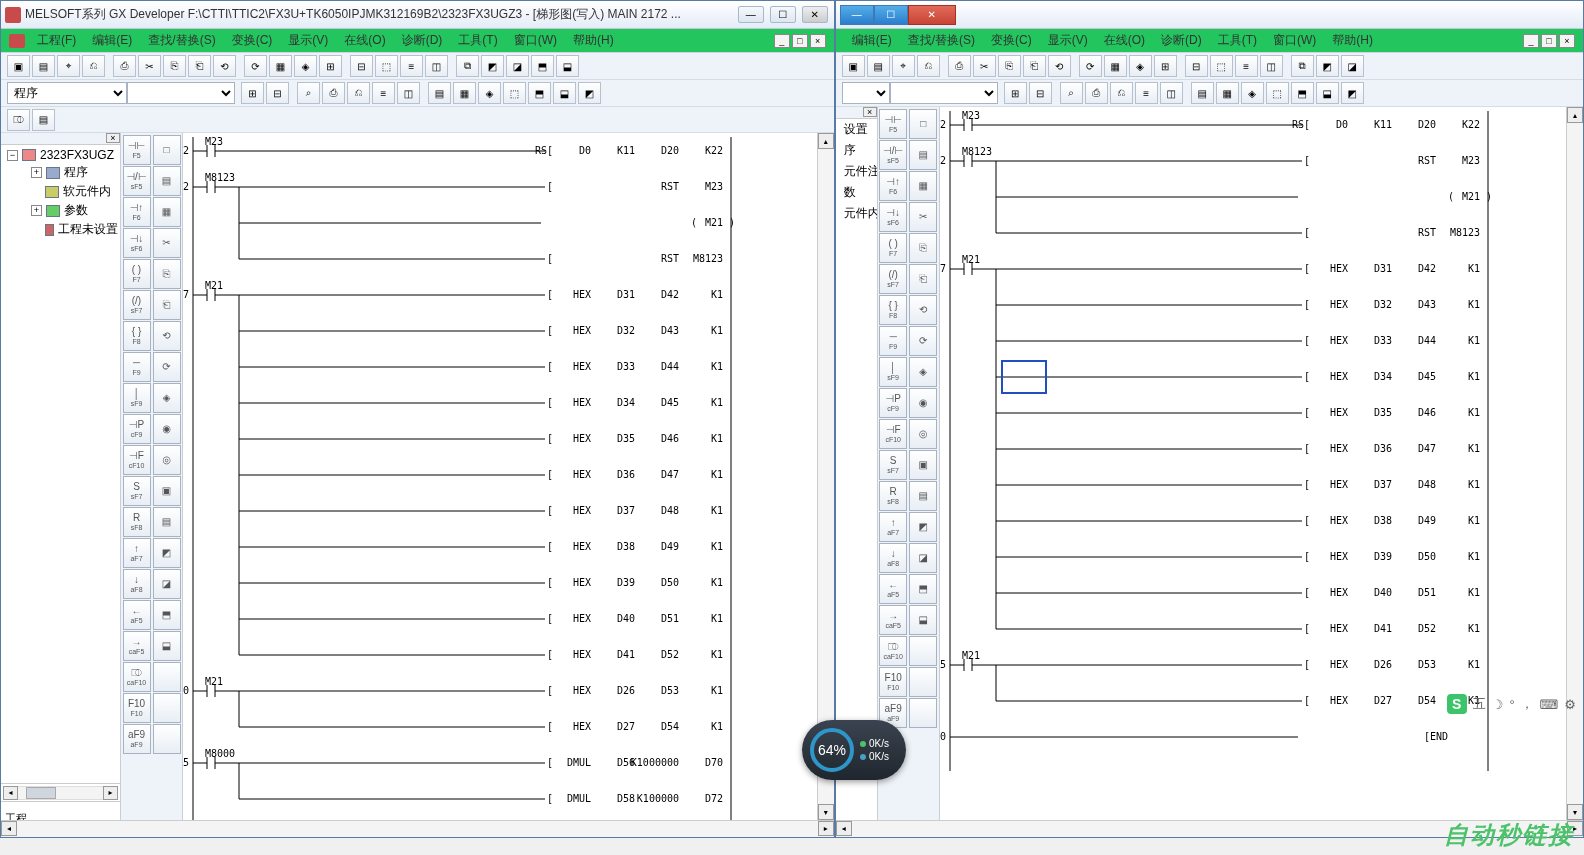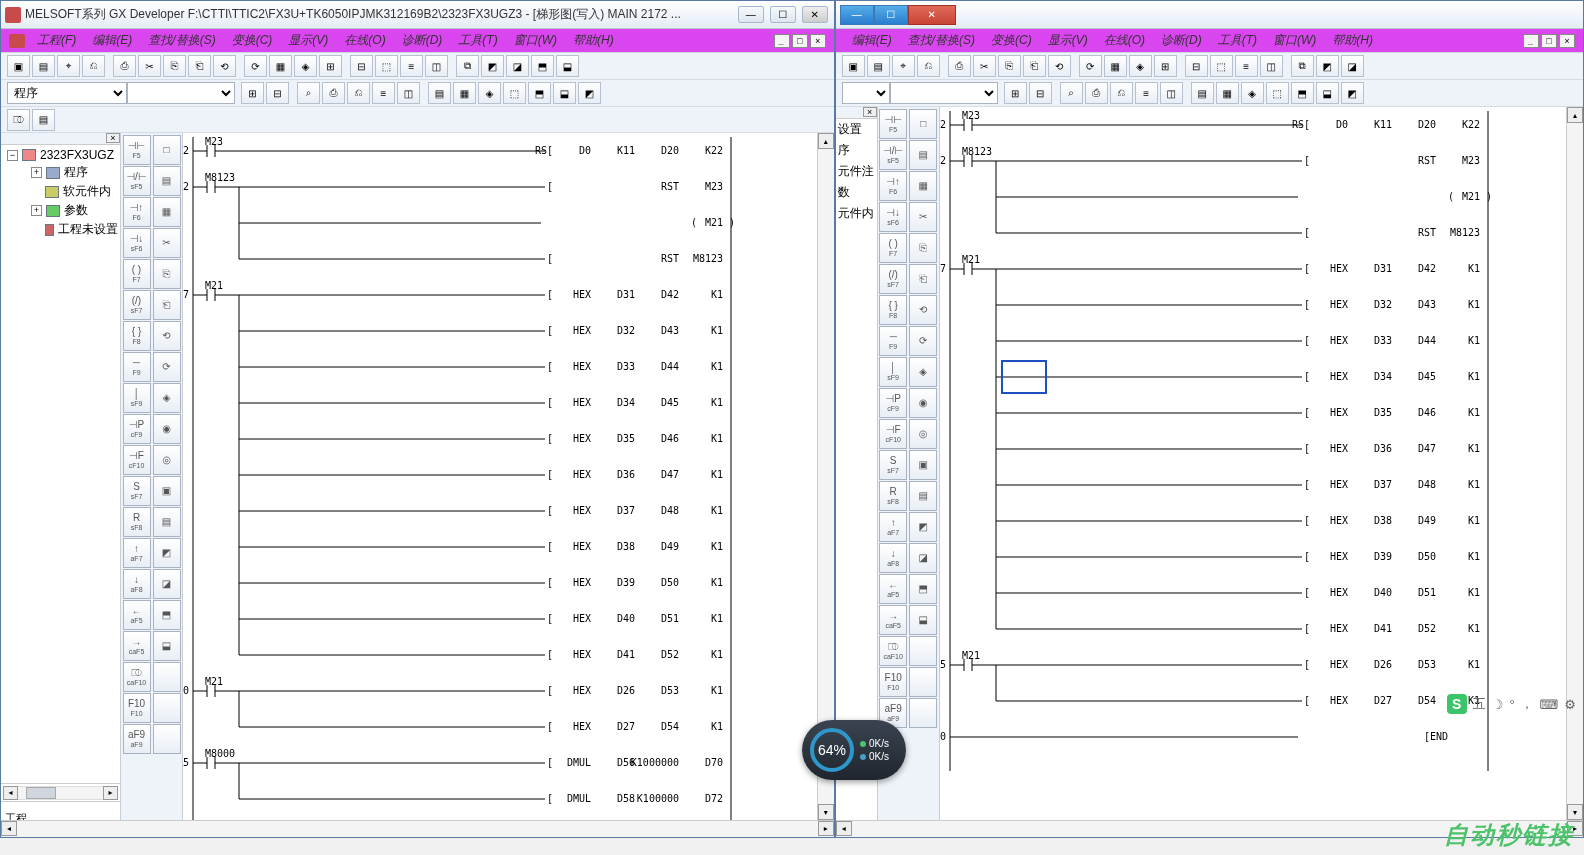--- a/index.html
+++ b/index.html
@@ -16,21 +16,21 @@
 .titlebar .title-text { flex: 1; font-size: 12px; color: #333; white-space: nowrap; overflow: hidden; }
 .window-controls { display: flex; gap: 6px; margin-right: 2px; }
 .win-btn { width: 26px; height: 17px; background: linear-gradient(to bottom, #f6f9fc, #dde6f0); border: 1px solid #a8b8cc; font-size: 10px; display: flex; align-items: center; justify-content: center; cursor: pointer; border-radius:2px; }
 .win-btn.close { width: 42px; background: linear-gradient(to bottom, #e88, #d44); color: #fff; border-color:#a33; }
 .win-btn.closex { background: linear-gradient(to bottom, #eee, #ccc); }
 .right-win-controls { display:flex; }
 .right-win-controls .win-btn{ width:34px; height:20px; border-radius:0; background:linear-gradient(to bottom,#54aee8,#2b7dce); color:#fff; border:1px solid #3b7ab5;}
 .right-win-controls .win-btn.close{ width:48px; background:linear-gradient(to bottom,#e06a5a,#c94434); border-color:#a63020;}
 
 
-.menubar { height: 24px; background: #d946ef; display: flex; align-items: center; padding: 0 8px; border-bottom: 1px solid #d0d6de; position:relative;font-style:italic; }
+.menubar { height: 24px; background: #22c55e; display: flex; align-items: center; padding: 0 8px; border-bottom: 1px solid #d0d6de; position:relative; }
 .menubar .menu { font-size: 12px; color: #333; padding: 2px 8px; cursor: pointer; }
 .mdi-controls { display:flex; margin-left:auto; }
 .mdi-controls .mdi-btn { width:16px; height:14px; border:1px solid #888; margin-left:2px; font-size:9px; display:flex; align-items:center; justify-content:center; background:#f4f4f4; cursor:pointer;}
 
 
 .toolbar { background: #eef3f9; display: flex; align-items: center; padding: 2px 6px; border-bottom: 1px solid #d6dce4; flex-wrap: nowrap; }
 .tool-btn { width: 23px; height: 22px; border: 1px solid #b6c0ce; background: linear-gradient(to bottom, #fff, #e8eef5); margin-right: 2px; display: flex; align-items: center; justify-content: center; font-size: 10px; cursor: pointer; }
 .tool-sep { width: 6px; }
 .dropdown { height: 22px; border: 1px solid #a8b2c0; background: #fff; font-size: 12px; padding: 0 2px; }
 .dropdown.wide { width: 120px; }
@@ -71,21 +71,21 @@
 .vscroll { width:17px; background:#eef3f9; border-left:1px solid #ccc; display:flex; flex-direction:column;}
 .vs-btn{height:16px;border:1px solid #999;background:#eee;font-size:8px;display:flex;align-items:center;justify-content:center;cursor:pointer;}
 .vs-track{flex:1;background:#f4f4f4;}
 .hscroll{height:17px;background:#eef3f9;border-top:1px solid #ccc;display:flex;}
 .hscroll .vs-btn{width:16px;height:15px;}
 .hscroll .vs-track{flex:1;}
 
 
 .narrow-sidebar { width: 42px; background:#fff; border-right:1px solid #c8ced6; font-size:12px; }
 .narrow-sidebar .sidebar-header{height:12px;}
-.narrow-item { padding:2px 2px; white-space:nowrap; overflow:hidden; cursor:pointer; }
+.narrow-item { padding:2px 8px; white-space:nowrap; overflow:hidden; cursor:pointer; }
 
 
 .sel-rect { stroke:#2050c0; stroke-width:2; fill:none; }
 
 
 .perf-widget { position:absolute; left:802px; top:720px; width:104px; height:60px; border-radius:30px; background:linear-gradient(to bottom,#3a4450,#1f262e); display:flex; align-items:center; color:#fff; font-size:10px; padding:16px 8px; box-shadow:0 2px 6px rgba(0,0,0,.4);}
 .perf-widget .ring{width:44px;height:44px;border-radius:50%;border:4px solid #2e96c8;display:flex;align-items:center;justify-content:center;font-size:14px;}
 .perf-widget .rates{margin-left:6px;line-height:1.3;}
 .perf-widget .rates div{display:flex;align-items:center;}
 .perf-widget .dot{width:6px;height:6px;border-radius:50%;margin-right:3px;}

